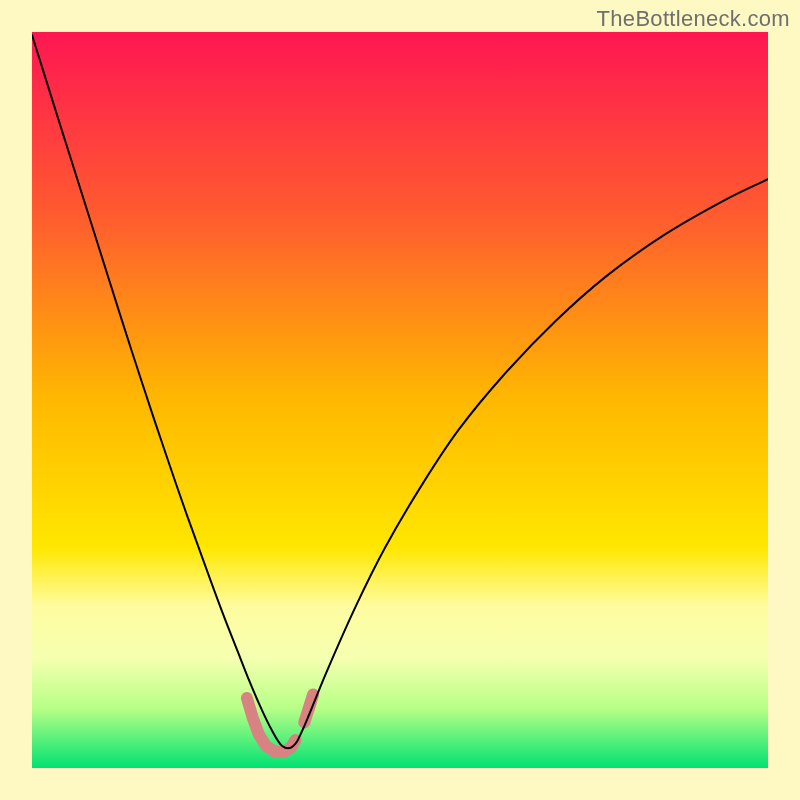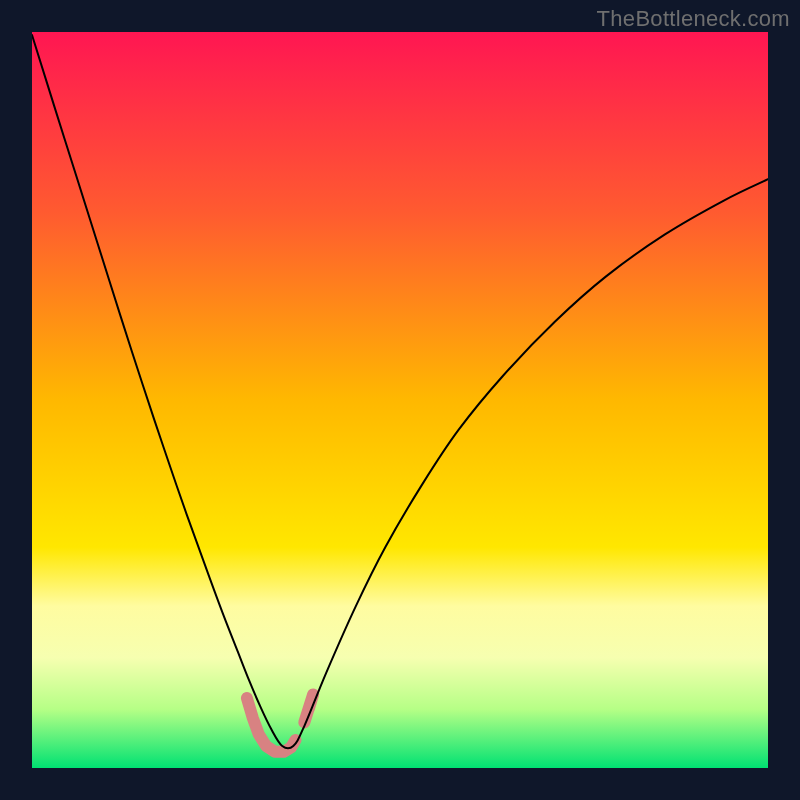--- a/index.html
+++ b/index.html
@@ -8,21 +8,21 @@
     width: 800px;
     height: 800px;
     background: #000;
     overflow: hidden;
     font-family: Arial, Helvetica, sans-serif;
   }
   .chart-frame {
     position: relative;
     width: 800px;
     height: 800px;
-    background: #0f172a;
+    background: #fef9c3;
   }
   .plot-area {
     position: absolute;
     left: 32px;
     top: 32px;
     width: 736px;
     height: 736px;
   }
   .watermark {
     position: absolute;

